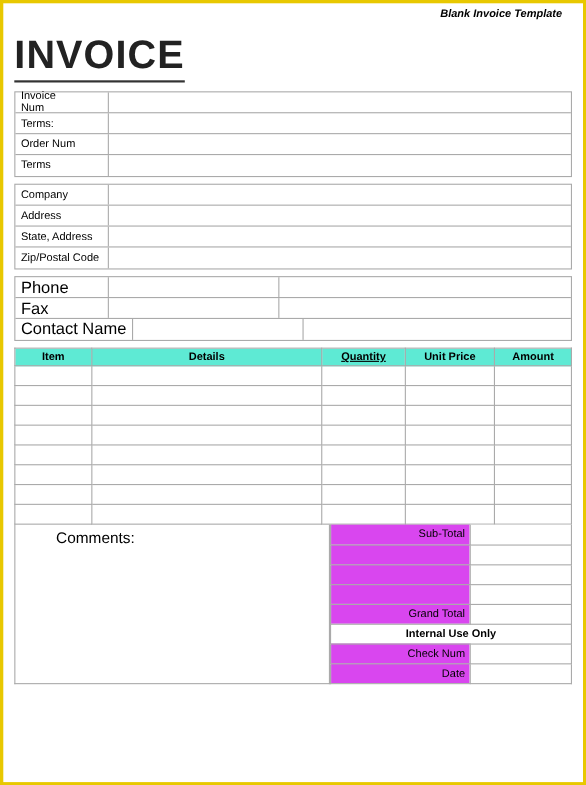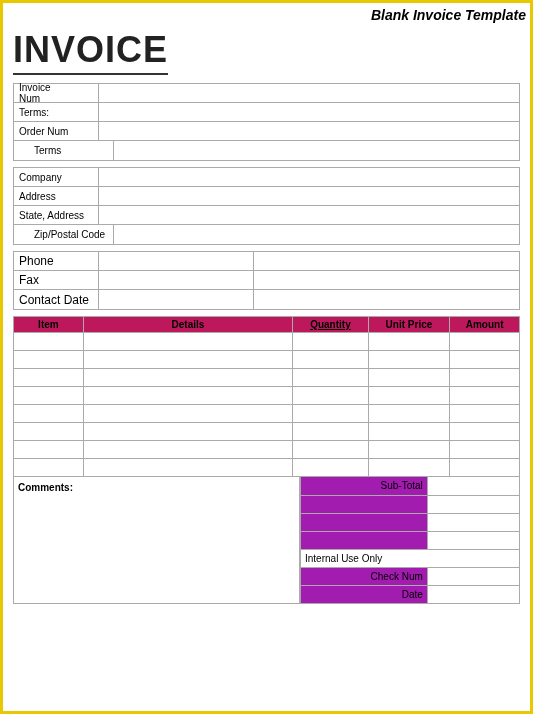--- a/index.html
+++ b/index.html
@@ -12,22 +12,22 @@
       border: 3px solid #e8c800;
       position: relative;
       overflow: hidden;
     }
     .page {
       padding: 8px 10px;
     }
     .top-right {
       position: absolute;
       top: 4px;
-      right: 4px;
-      font-size: 14px;
+      right: 19px;
+      font-size: 10px;
       font-style: italic;
       font-weight: bold;
     }
     .invoice-title {
       font-size: 36px;
       font-weight: bold;
       color: #222;
       margin-top: 18px;
       margin-bottom: 8px;
       letter-spacing: 1px;
@@ -40,21 +40,21 @@
       width: 100%;
       border-collapse: collapse;
       margin-bottom: 0;
     }
     .invoice-table th, .invoice-table td {
       border: 1px solid #aaa;
       padding: 2px 4px;
       font-size: 10px;
     }
     .invoice-table th {
-      background: #be185d;
+      background: #5eead4;
       font-weight: bold;
       text-align: center;
     }
     .invoice-table td {
       height: 18px;
     }
     .col-item { width: 60px; }
     .col-details { width: 180px; }
     .col-qty { width: 65px; text-decoration: underline; }
     .col-unit { width: 70px; }
@@ -76,21 +76,21 @@
       border: 1px solid #aaa;
       border-top: none;
       font-size: 10px;
       padding: 2px 4px;
       height: 18px;
     }
     .totals-table .label-td {
       text-align: right;
       font-weight: normal;
       width: 110px;
-      background: #a21caf;
+      background: #d946ef;
     }
     .totals-table .value-td {
       width: 80px;
       background: #fff;
     }
     .grand-total-row td {
       font-weight: bold;
       border-top: 1px solid #aaa !important;
     }
     
@@ -98,21 +98,20 @@
       border: 1px solid #aaa;
       margin-bottom: 6px;
     }
     .form-block .fr {
       display: flex;
       height: 19px;
       border-bottom: 1px solid #aaa;
     }
     .form-block .fr:last-child {
       border-bottom: none;
-      margin-left: 15px;
     }
     .form-block .fr .lbl {
       min-width: 85px;
       font-size: 10px;
       padding: 3px 5px;
       border-right: 1px solid #aaa;
       white-space: nowrap;
       display: flex;
       align-items: center;
     }
@@ -127,21 +126,21 @@
     .form-block2 .fr {
       display: flex;
       height: 19px;
       border-bottom: 1px solid #aaa;
     }
     .form-block2 .fr:last-child {
       border-bottom: none;
     }
     .form-block2 .fr .lbl {
       min-width: 85px;
-      font-size: 12px;
+      font-size: 15px;
       padding: 3px 5px;
       border-right: 1px solid #aaa;
       white-space: nowrap;
       display: flex;
       align-items: center;
     }
     .form-block2 .fr .val {
       width: 155px;
       border-right: 1px solid #aaa;
     }
@@ -205,21 +204,21 @@
       <div class="lbl">Phone</div>
       <div class="val"></div>
       <div class="spacer"></div>
     </div>
     <div class="fr">
       <div class="lbl">Fax</div>
       <div class="val"></div>
       <div class="spacer"></div>
     </div>
     <div class="fr">
-      <div class="lbl">Contact Date</div>
+      <div class="lbl">Contact Name</div>
       <div class="val"></div>
       <div class="spacer"></div>
     </div>
   </div>
 
   
   <table class="invoice-table">
     <thead>
       <tr>
         <th class="col-item">Item</th>
@@ -288,21 +287,21 @@
           <td></td>
         </tr>
     </tbody>
   </table>
 
   
   <div class="bottom-section">
 
     <div style="flex:1; display:flex; flex-direction:column;">
       <div style="border:1px solid #aaa; border-top:none; flex:1; padding:4px; min-height:120px;">
-        <span style="font-weight:bold; font-size:10px;">Comments:</span>
+        <span style="font-weight:normal; font-size:14px;margin-left:33px;">Comments:</span>
       </div>
     </div>
 
     <div class="totals-area">
       <table class="totals-table">
         <tbody>
           <tr>
             <td class="label-td">Sub-Total</td>
             <td class="value-td"></td>
           </tr>
@@ -311,22 +310,26 @@
             <td class="value-td"></td>
           </tr>
           <tr>
             <td class="label-td"></td>
             <td class="value-td"></td>
           </tr>
           <tr>
             <td class="label-td"></td>
             <td class="value-td"></td>
           </tr>
-          <tr>
-            <td colspan="2" class="internal-use-row" style="font-weight:normal; border:1px solid #aaa; border-top:none;">Internal Use Only</td>
+          <tr class="grand-total-row" style="border-top:1px solid #aaa;">
+            <td class="label-td" style="border-top:1px solid #aaa;">Grand Total</td>
+            <td class="value-td" style="border-top:1px solid #aaa;"></td>
+          </tr>
+          <tr>
+            <td colspan="2" class="internal-use-row" style="text-align:center; font-weight:bold; border:1px solid #aaa; border-top:none;">Internal Use Only</td>
           </tr>
           <tr>
             <td class="label-td">Check Num</td>
             <td class="value-td"></td>
           </tr>
           <tr>
             <td class="label-td">Date</td>
             <td class="value-td"></td>
           </tr>
         </tbody>

